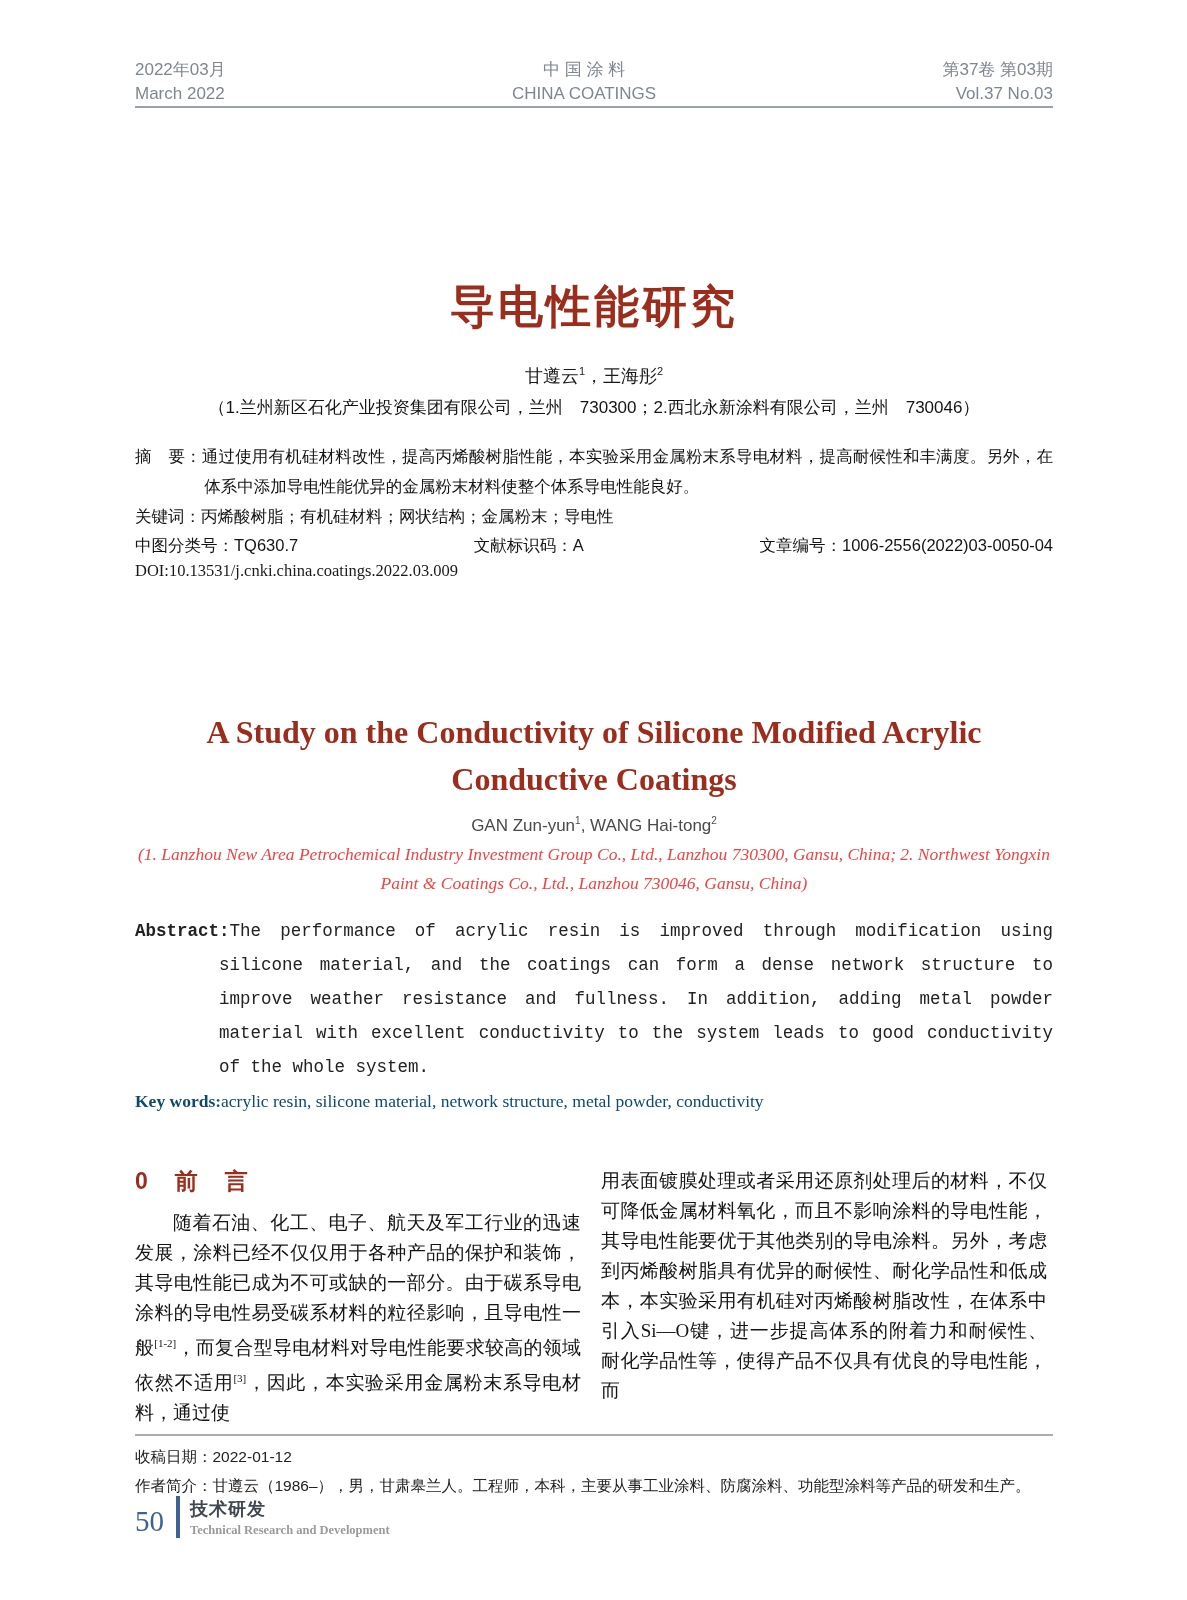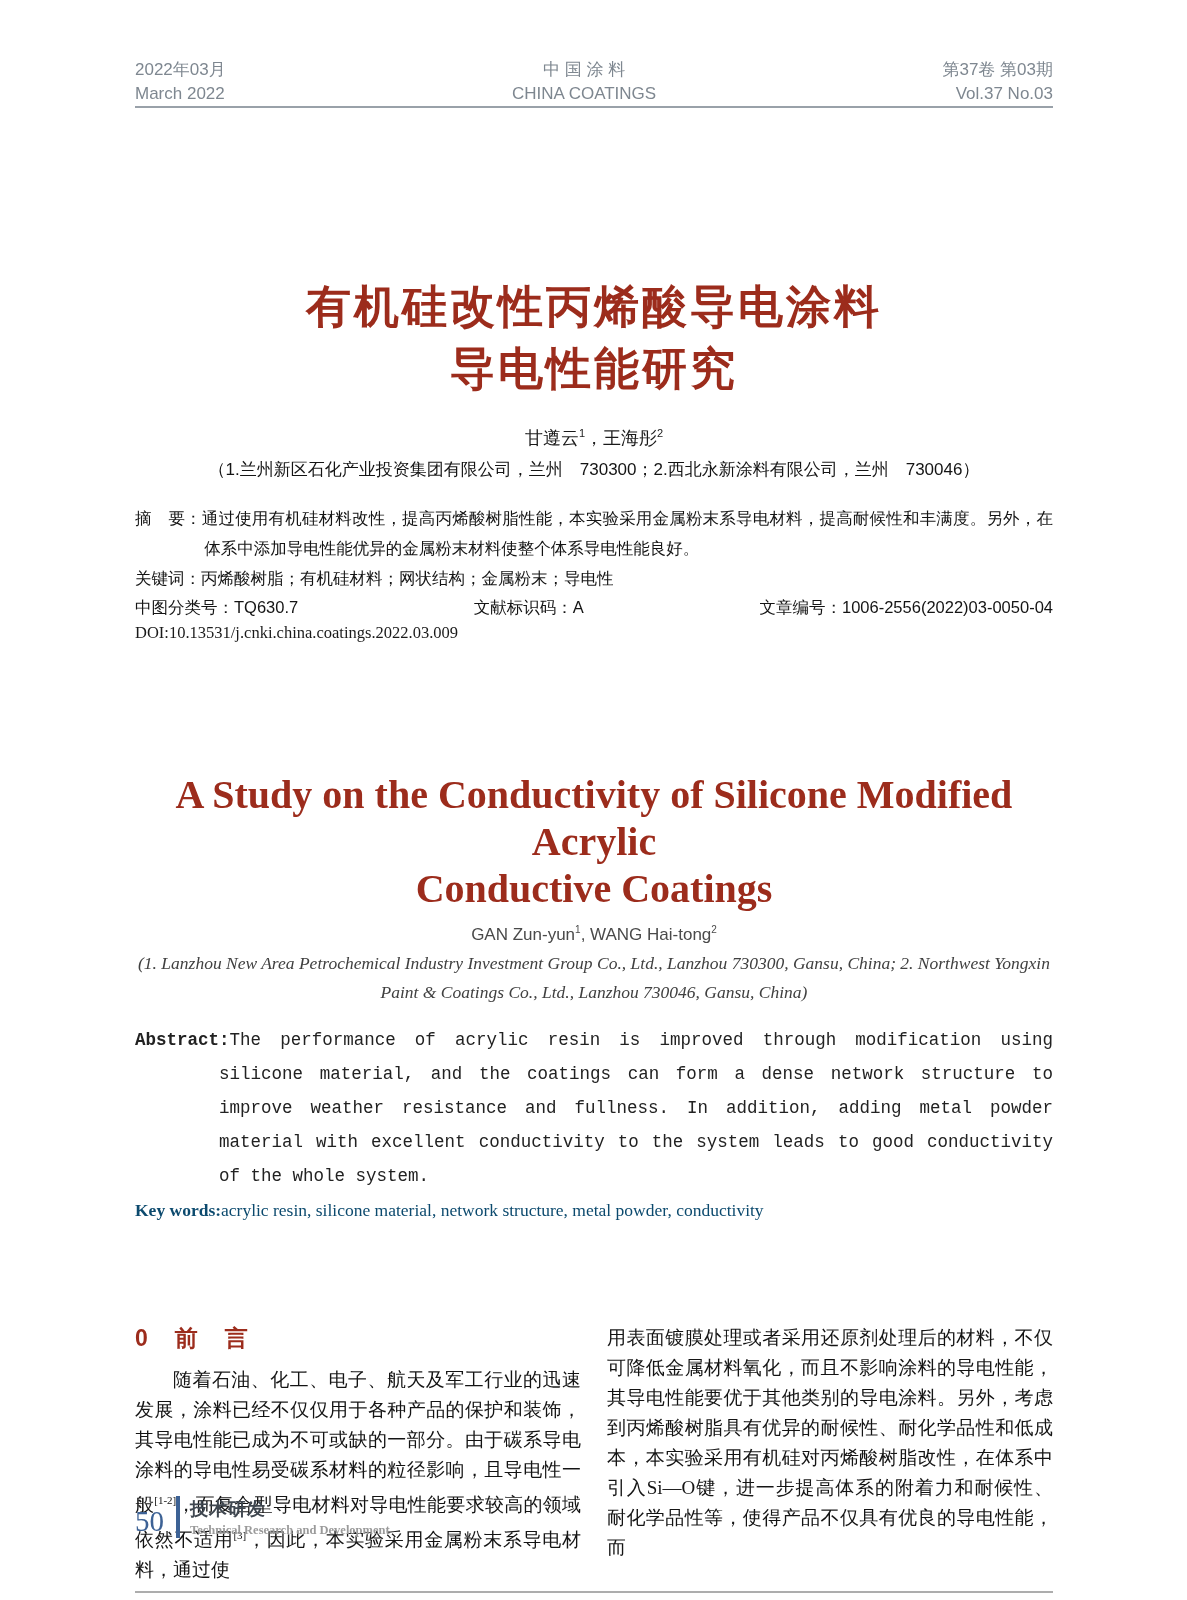--- a/index.html
+++ b/index.html
@@ -44,42 +44,42 @@
     display:flex; justify-content:space-between;
     font-size:16.5px; line-height:24px; margin-top:2px; color:#141414;
   }
   .doi { margin-top:4px; font-family:"Liberation Serif", serif; font-size:16.5px; color:#1a1a1a; }
 
   
   .title-en {
     margin-top:128px; text-align:center;
     color:#9c2c1c; font-weight:bold;
     font-family:"Liberation Serif", serif;
-    font-size:40px; line-height:47px;
+    font-size:32px; line-height:47px;
   }
   .authors-en { margin-top:12px; text-align:center; font-size:17px; color:#4a4a4a; }
   .authors-en sup { font-size:10px; }
   .affil-en {
     margin-top:4px; text-align:center;
     font-family:"Liberation Serif", serif; font-style:italic;
-    font-size:17.5px; line-height:29px; color:#404040;
+    font-size:17.5px; line-height:29px; color:#ef4444;
   }
   .abstract-en {
     margin-top:16px; font-family:Liberation Mono, monospace;
     font-size:17.5px; line-height:34px; text-align:justify; color:#222;
     padding-left:84px; text-indent:-84px;
   }
   .abstract-en .label, .keywords-en .label { font-weight:bold; }
   .keywords-en {
     font-family:"Liberation Serif", serif;
     font-size:17.5px; line-height:34px; color:#0c4a6e;
   }
 
   
-  .columns { margin-top:96px; display:flex; gap:26px; }
+  .columns { margin-top:48px; display:flex; gap:20px; }
   .col { width:446px; font-family:"Liberation Serif", serif; font-size:19px; line-height:30px; text-align:justify; color:#141414; }
   .col-heading {
     font-family:"Liberation Sans", sans-serif;
     color:#9c2c1c; font-weight:bold; font-size:23px; line-height:30px;
     letter-spacing:2px; margin-bottom:12px;
   }
   .para-indent { text-indent:2em; }
   .col sup { font-size:11px; }
 
   
@@ -107,21 +107,20 @@
       <div>中 国 涂 料</div>
       <div>CHINA COATINGS</div>
     </div>
     <div class="jh-right">
       <div>第37卷 第03期</div>
       <div>Vol.37 No.03</div>
     </div>
   </div>
 
   <div class="title-cn">
-    <div>有机硅改性丙烯酸导电涂料</div>
     <div>导电性能研究</div>
   </div>
 
   <div class="authors-cn"><span>甘遵云</span><sup>1</sup><span>，</span><span>王海彤</span><sup>2</sup></div>
   <div class="affil-cn">（1.兰州新区石化产业投资集团有限公司，兰州　730300；2.西北永新涂料有限公司，兰州　730046）</div>
 
   <p class="abstract-cn"><span class="label">摘　要：</span><span>通过使用有机硅材料改性，提高丙烯酸树脂性能，本实验采用金属粉末系导电材料，提高耐候性和丰满度。另外，在体系中添加导电性能优异的金属粉末材料使整个体系导电性能良好。</span></p>
   <p class="keywords-cn"><span class="label">关键词：</span><span>丙烯酸树脂；有机硅材料；网状结构；金属粉末；导电性</span></p>
 
   <div class="meta-row">

